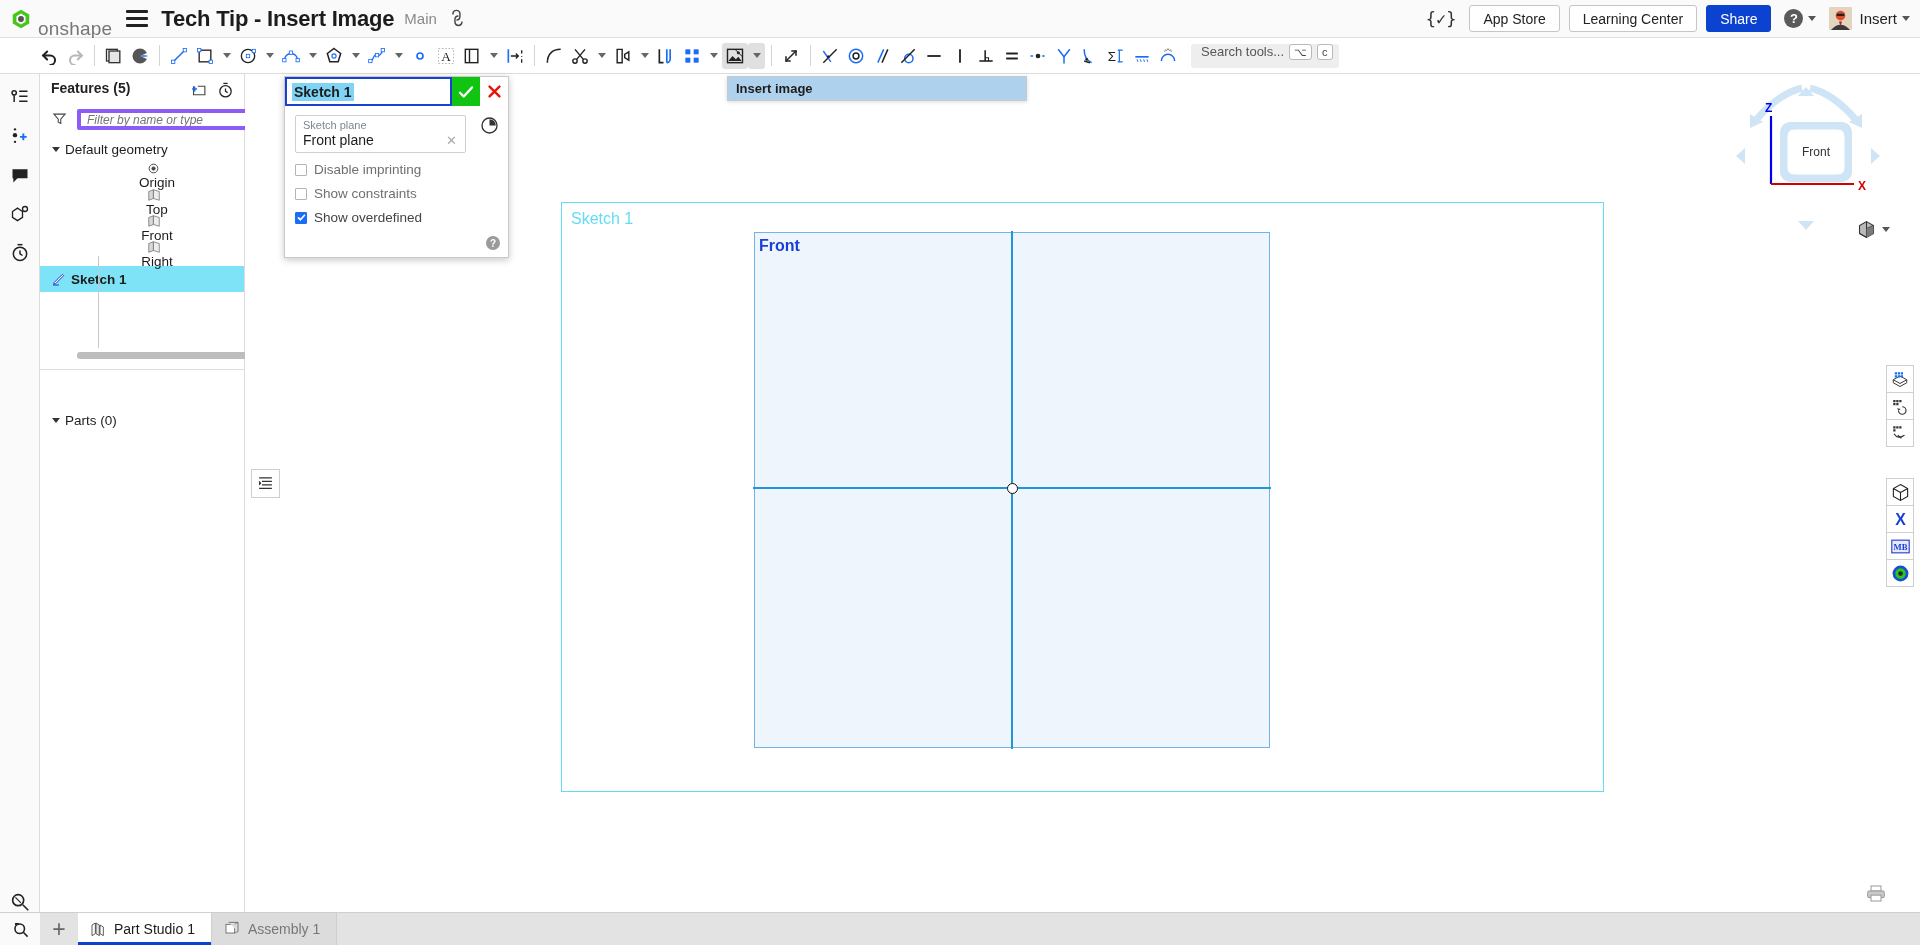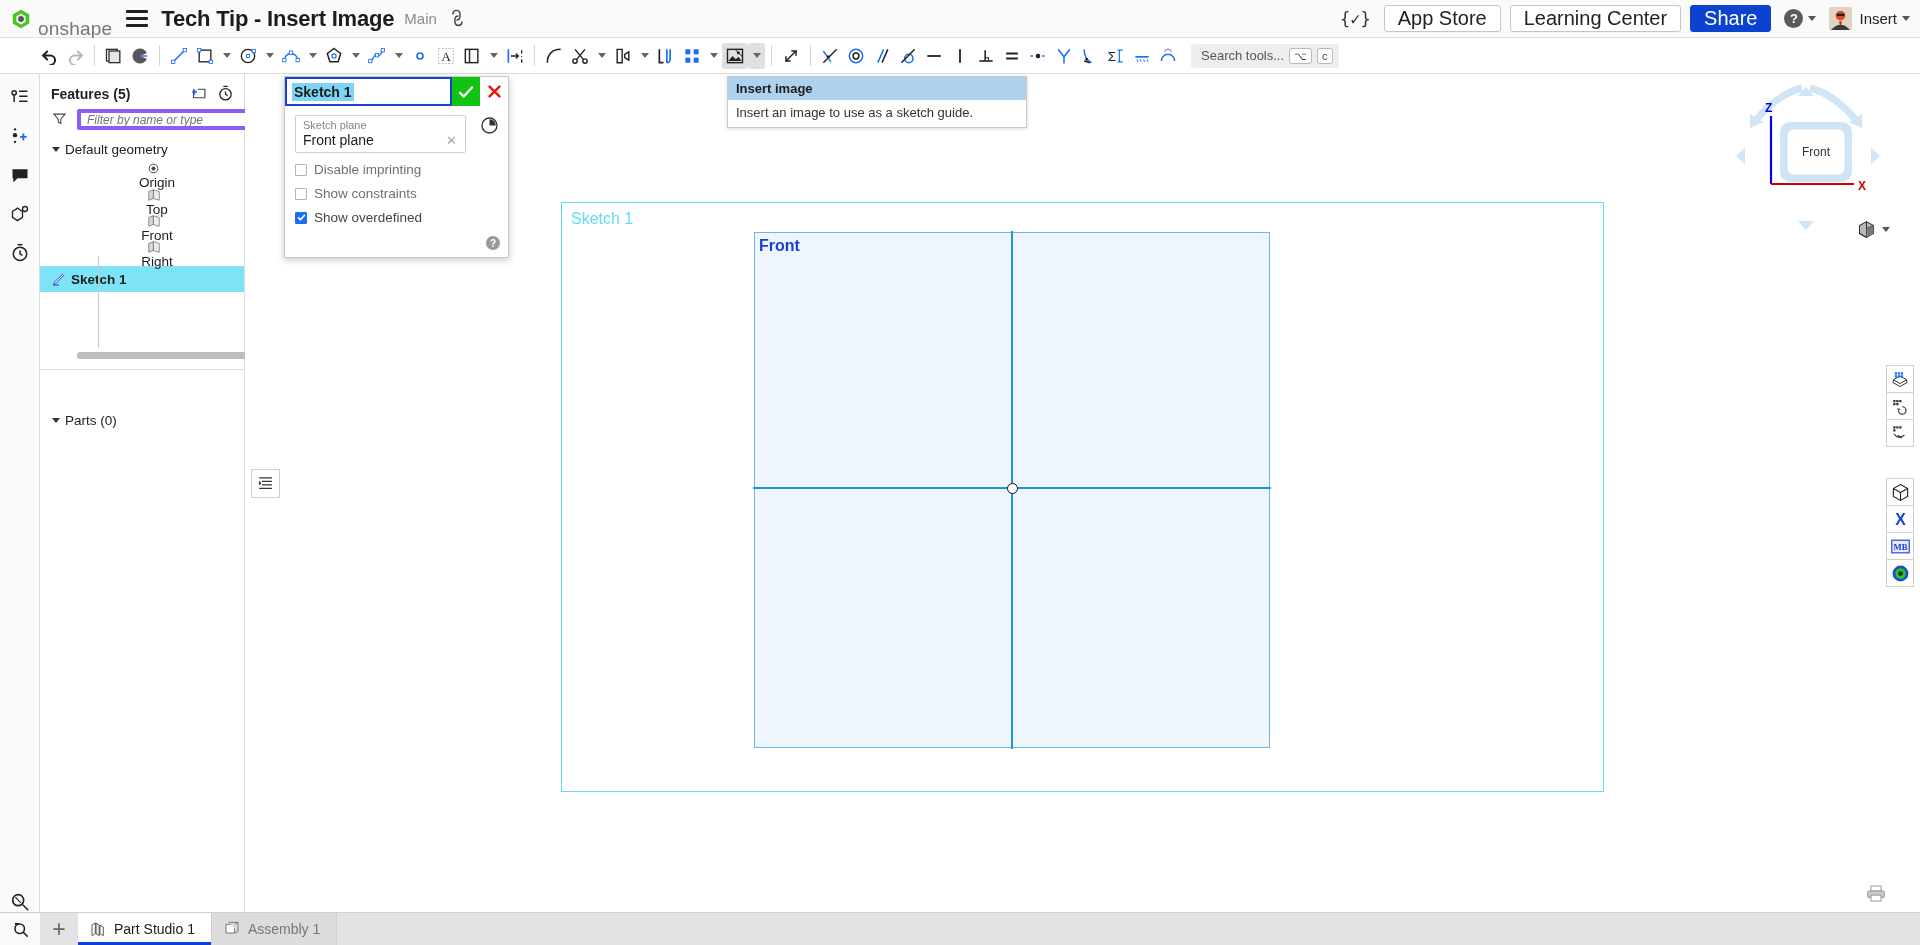--- a/index.html
+++ b/index.html
@@ -21,21 +21,21 @@
   .logo-mark { width:22px; height:22px; flex:0 0 auto; margin-right:6px; }
   .logo-text { font-size:19px; color:#777; letter-spacing:.2px; margin-right:14px; font-weight:400;margin-top:20px;}
   .hamburger { width:22px; height:17px; margin-right:13px; display:flex; flex-direction:column; justify-content:space-between; cursor:pointer;}
   .hamburger i { display:block; height:3px; background:#222; border-radius:1px; }
   .doc-title { font-size:22px; font-weight:bold; color:#1c1c1c; letter-spacing:-.2px; }
   .doc-branch { font-size:15px; color:#8a8a8a; margin-left:10px; }
   .link-icon { margin-left:13px; color:#444; font-size:15px; transform:rotate(-45deg); display:inline-block;}
   .header-spacer { flex:1 1 auto; }
   .hdr-btn {
     height:27px; padding:0 13px; border:1px solid #c6c6c6; background:#fff;
-    border-radius:3px; font-size:20px; color:#222; margin-left:9px;
+    border-radius:3px; font-size:14px; color:#222; margin-left:9px;
     display:flex; align-items:center; cursor:pointer; white-space:nowrap;text-align:center;
   }
   .hdr-btn.share { background:#0b42cf; color:#fff; border-color:#0b42cf; font-weight:500;}
   .braces-icon { font-size:17px; color:#333; font-family:"DejaVu Sans Mono", monospace; margin-right:4px;}
   .help-q {
     width:19px;height:19px;border-radius:50%;background:#5a5a5a;color:#fff;
     font-size:13px;font-weight:bold;display:flex;align-items:center;justify-content:center;
   }
   .caret { width:0;height:0;border-left:4px solid transparent;border-right:4px solid transparent;border-top:5px solid #555; margin-left:5px;}
   .avatar { width:23px;height:23px;border-radius:2px;margin-left:13px;overflow:hidden;background:#d8c8b8;}
@@ -47,40 +47,40 @@
     background:#fff; border-bottom:1px solid #dcdcdc;
     display:flex; align-items:center; padding-left:36px;
   }
   .tb { width:26px;height:26px;display:flex;align-items:center;justify-content:center;cursor:pointer;border-radius:3px;flex:0 0 auto;}
   .tb.active { background:#e0e0e0; }
   .tb.dropdown { width:17px; }
   .tb-sep { width:1px;height:21px;background:#d4d4d4;margin:0 6px;flex:0 0 auto;}
   .chev { width:0;height:0;border-left:4px solid transparent;border-right:4px solid transparent;border-top:5px solid #666;}
   .search-tools {
     margin-left:10px; height:24px; background:#eeeeee; border-radius:3px;
-    display:flex; align-items:center; padding:0 6px 0 10px; font-size:13px; color:#555;
+    display:flex; padding:0 6px 0 10px; font-size:13px; color:#555;
   }
   .kbd { border:1px solid #b9b9b9; border-radius:3px; background:#fff; font-size:11px;
          padding:0 4px; height:16px; line-height:15px; margin-left:5px; color:#444; min-width:16px; text-align:center;}
 
   
   .rail {
     position:absolute; top:74px; left:0; width:40px; height:871px;
     background:#fafafa; border-right:1px solid #dcdcdc;
     display:flex; flex-direction:column; align-items:center; padding-top:9px;
   }
   .rail .ri { width:28px;height:28px;display:flex;align-items:center;justify-content:center;margin-bottom:11px;cursor:pointer;}
   .rail-bottom { position:absolute; bottom:18px; left:6px; }
 
   
   .tree {
     position:absolute; top:74px; left:40px; width:205px; height:838px;
     background:#fff; border-right:1px solid #dcdcdc;
   }
-  .tree-hd { display:flex;align-items:center; height:27px; padding:0 9px 0 11px; margin-top:6px;}
+  .tree-hd { display:flex;align-items:flex-start; height:27px; padding:0 9px 0 11px; margin-top:6px;}
   .tree-hd .t { font-size:14px; font-weight:bold; color:#222; }
   .tree-hd .sp { flex:1; }
   .tree-hd .ic { width:20px;height:20px;display:flex;align-items:center;justify-content:center;margin-left:7px;cursor:pointer;}
   .filter-row { display:flex;align-items:center;padding:2px 9px 6px 12px; }
   .filter-input {
     flex:1; height:21px; border:4px solid #8b5cf6; border-radius:2px; margin-left:10px;
     font-size:12px; font-style:italic; color:#9a9a9a; padding:0 6px; font-family:inherit; background:#fff;
   }
   .tree-row { display:flex; align-items:center; height:26px; padding-left:12px; font-size:13.5px; color:#1c1c1c; cursor:pointer;}
   .tree-row.child { padding-left:30px;flex-direction:column; }
@@ -794,21 +794,20 @@
         <div class="cb-lbl">Show overdefined</div>
       </div>
     </div>
     <div class="dlg-foot">
       <div class="help-dot">?</div>
     </div>
   </div>
 
   <div class="tooltip">
     <div class="tt-head">Insert image</div>
-    <div class="tt-body">Insert an image to use as a sketch guide.</div>
   </div>
 
   <div class="print-icon">
     <svg width="20" height="17" viewBox="0 0 24 20">
         <rect x="6" y="1" width="12" height="6" fill="#fff" stroke="#999" stroke-width="1.2"></rect>
         <rect x="2" y="7" width="20" height="8" rx="1.5" fill="#c9c9c9" stroke="#999" stroke-width="1.2"></rect>
         <rect x="6" y="12" width="12" height="7" fill="#fff" stroke="#999" stroke-width="1.2"></rect>
       </svg>
   </div>
 

